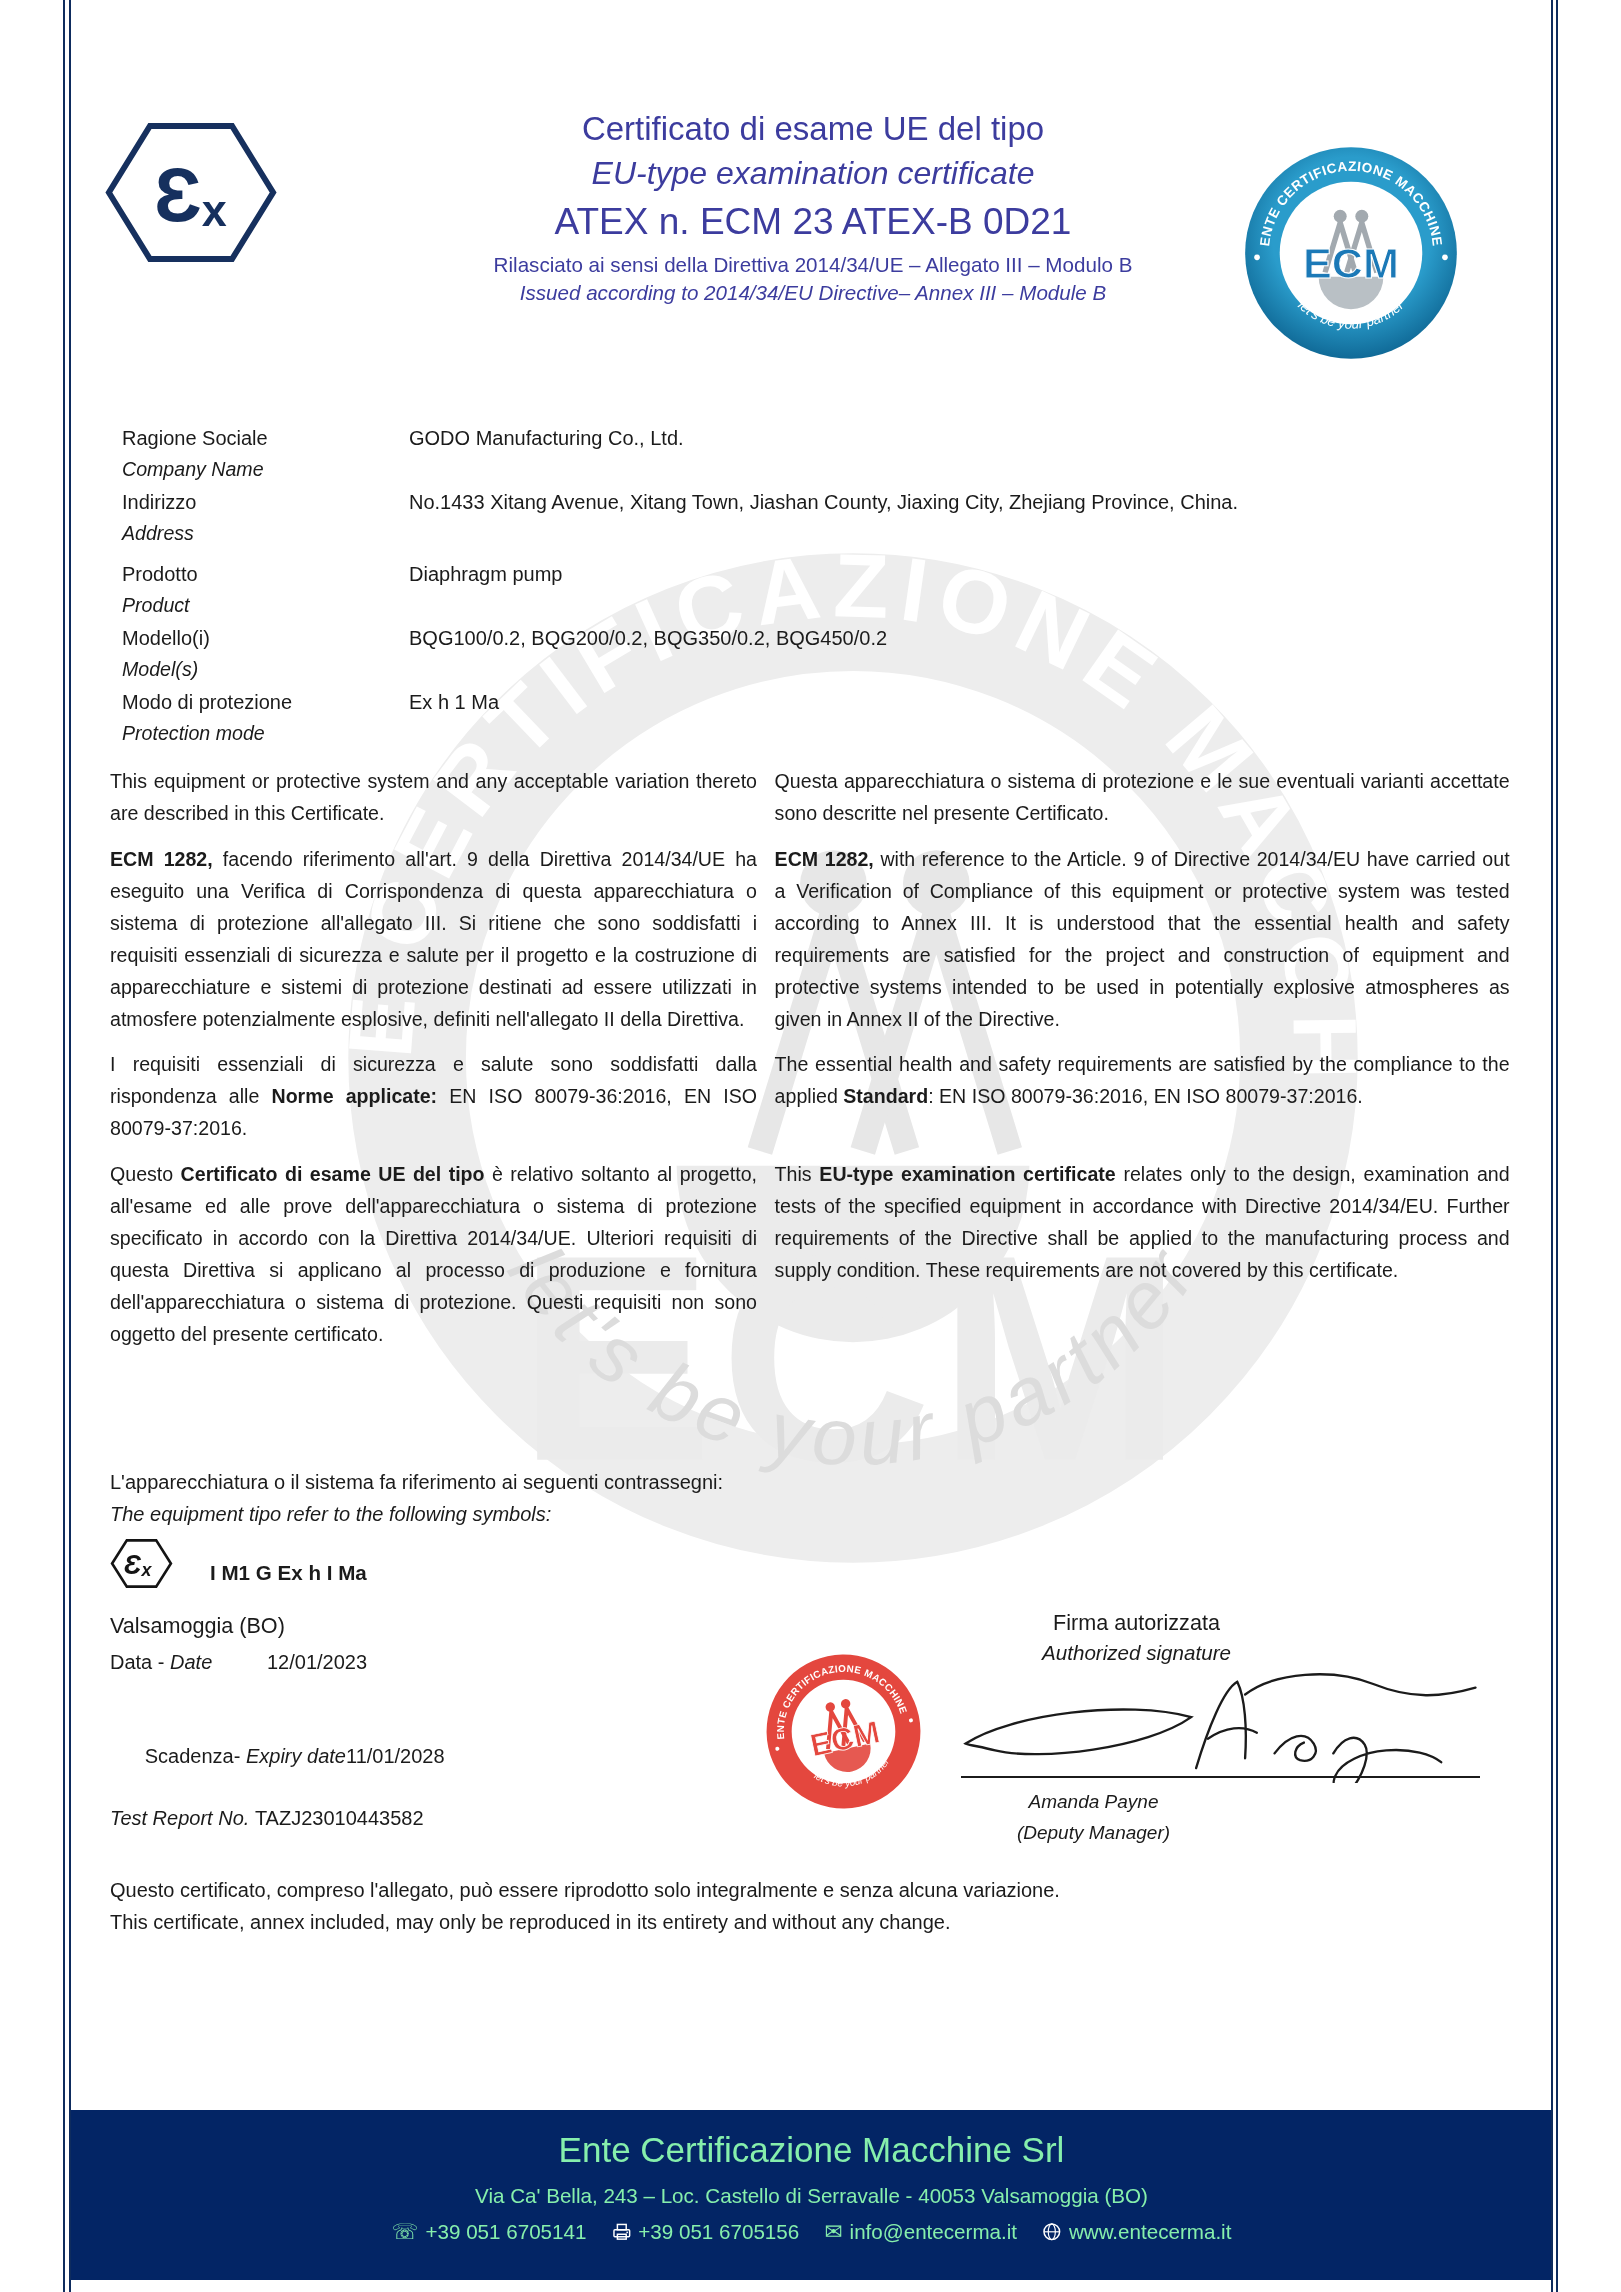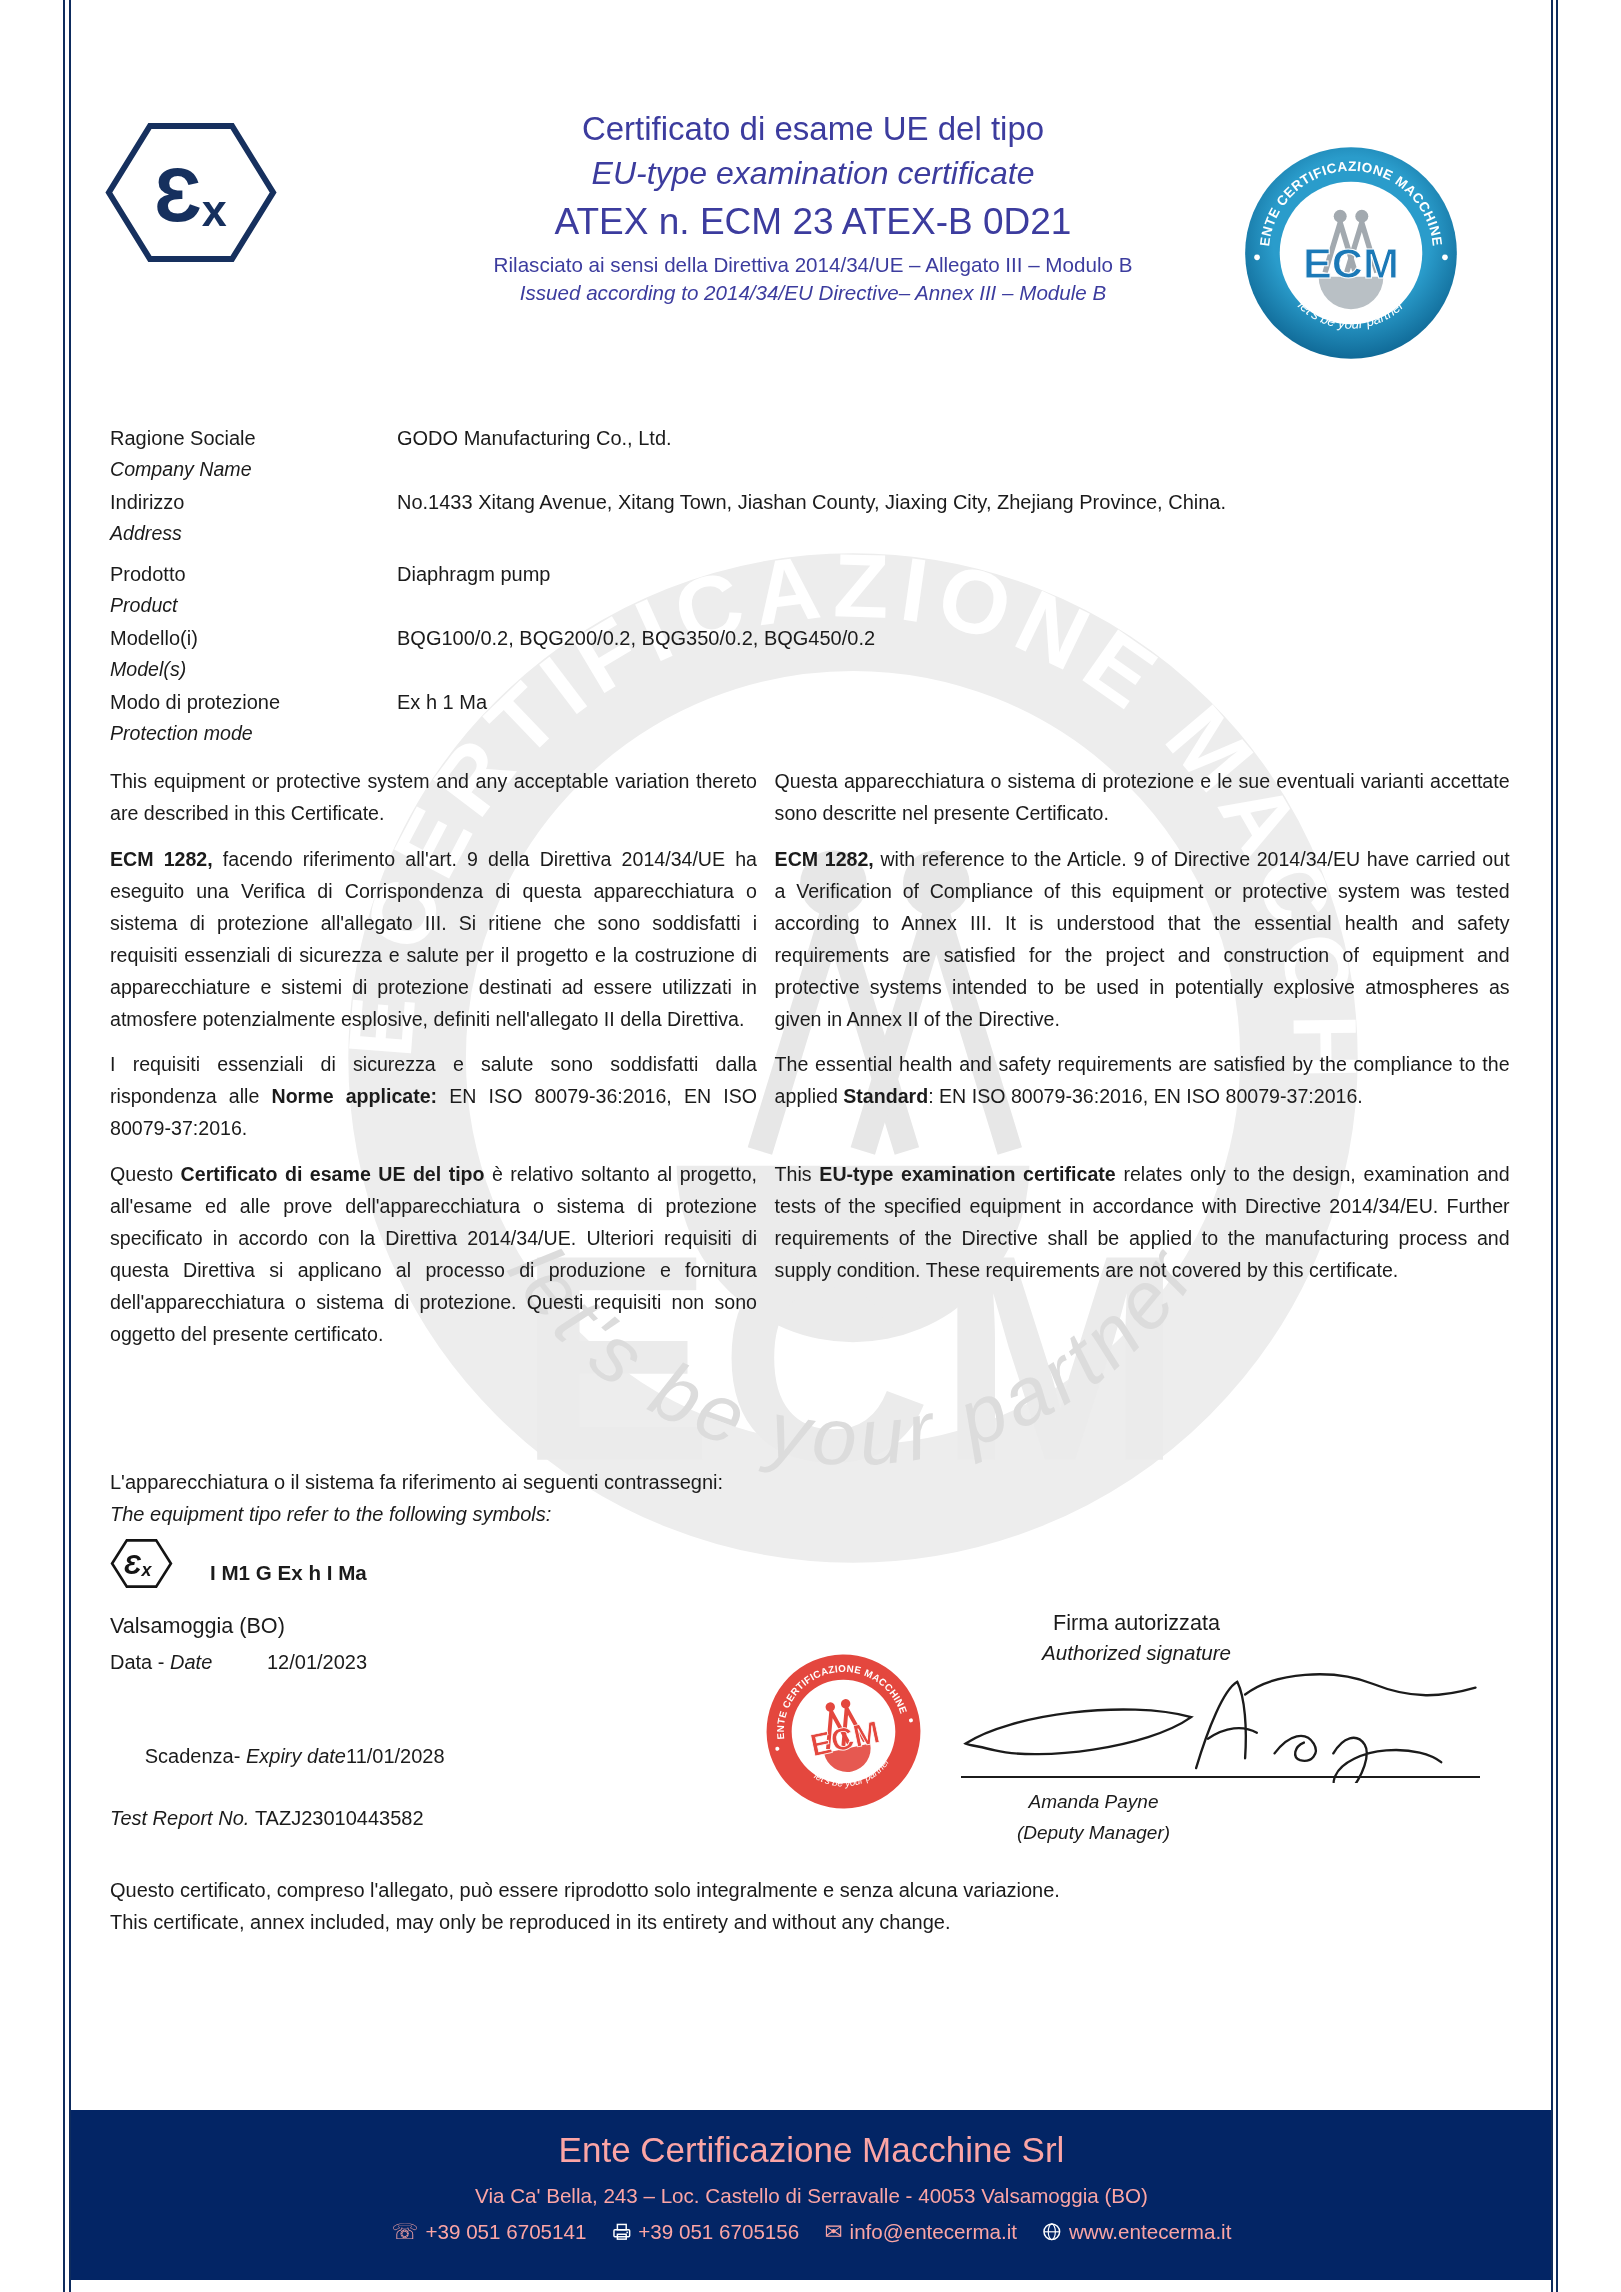--- a/index.html
+++ b/index.html
@@ -22,21 +22,21 @@
   .titles { position:absolute; left:323px; top:106px; width:980px; text-align:center; color:#3c3c9e; }
   .title-it { font-size:33px; line-height:45px; }
   .title-en { font-size:32px; line-height:45px; font-style:italic; }
   .title-cert { font-size:37px; line-height:51px; }
   .sub-it { font-size:20.6px; line-height:28px; margin-top:3.9px; }
   .sub-en { font-size:20.6px; line-height:28px; font-style:italic; }
   .ecm-badge { position:absolute; left:1243px; top:145px; width:216px; height:216px; }
 
   
   .details { position:absolute; left:110px; top:423px; width:1402px; }
-  .drow { display:grid; grid-template-columns:287px 1fr; margin-bottom:2px; }
+  .drow { display:grid; grid-template-columns:287px 1fr; margin-bottom:2px;margin-left:12px; }
   .drow.gap { margin-bottom:9.8px; }
   .dlabels { }
   .dl-it { font-size:20px; line-height:31px; }
   .dl-en { font-size:19.6px; line-height:31px; font-style:italic; }
   .dvalue { font-size:20px; line-height:31px; }
 
   
   .cols { position:absolute; left:110px; top:765px; width:1400px; display:grid;
           grid-template-columns:647px 735px; column-gap:17.6px; row-gap:13.7px; }
   .cell { font-size:19.6px; line-height:32px; text-align:justify; }
@@ -65,21 +65,21 @@
   .firma-en { font-size:20.6px; line-height:29px; font-style:italic;text-align:center; }
   .stamp { position:absolute; left:765px; top:1653px; width:157px; height:157px; opacity:.93; }
   .signature { position:absolute; left:951px; top:1660px; width:549px; height:123px; }
   .sig-line { position:absolute; left:961px; top:1776px; width:519px; height:2px; background:#1b1b1b; }
   .signer { position:absolute; left:912px; top:1786px; width:363px; text-align:center; font-style:italic; font-size:19px; line-height:31px; }
 
   
   .legal { position:absolute; left:110px; top:1874px; width:1372px; font-size:20px; line-height:32px; }
 
   
-  .footer { position:absolute; left:71px; top:2110px; width:1481px; height:170px; background:#032565; color:#fca5a5; text-align:center; z-index:2; }
+  .footer { position:absolute; left:71px; top:2110px; width:1481px; height:170px; background:#032565; color:#86efac; text-align:center; z-index:2; }
   .f-company { font-size:35px; line-height:39px; margin-top:19.6px; font-weight:400; }
   .f-address { font-size:20.6px; line-height:23.5px; margin-top:15.7px; }
   .f-contacts { margin-top:11.8px; font-size:20.6px; display:flex; justify-content:center; align-items:center; gap:9.8px; }
   .f-contacts .grp { display:flex; align-items:center; gap:6.9px; margin:0 7.8px; }
   .f-glyph { font-size:21.6px; line-height:21.6px; }
 </style>
 </head>
 <body>
 
 <div class="page">

